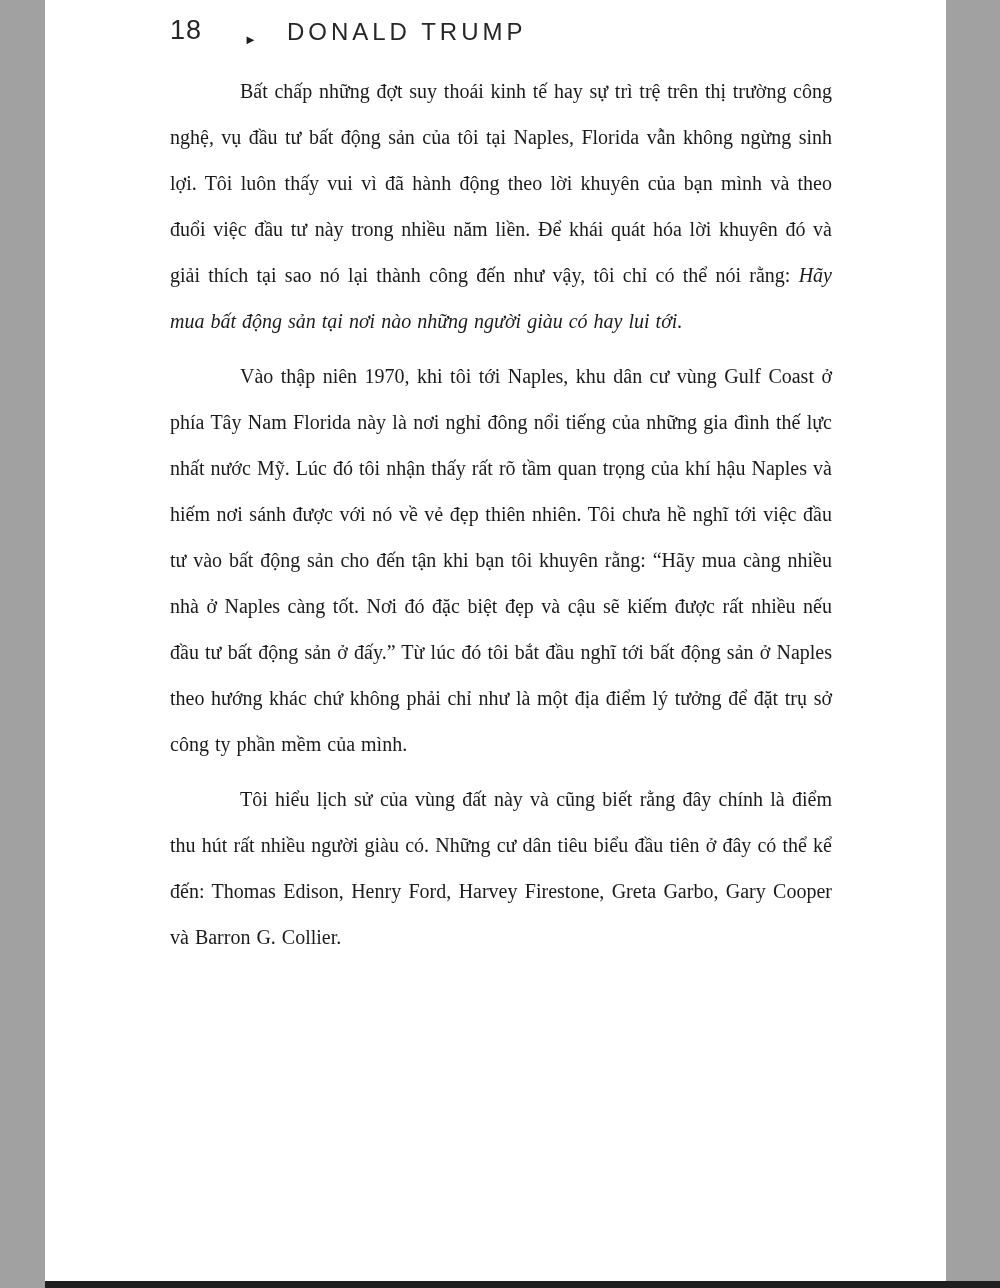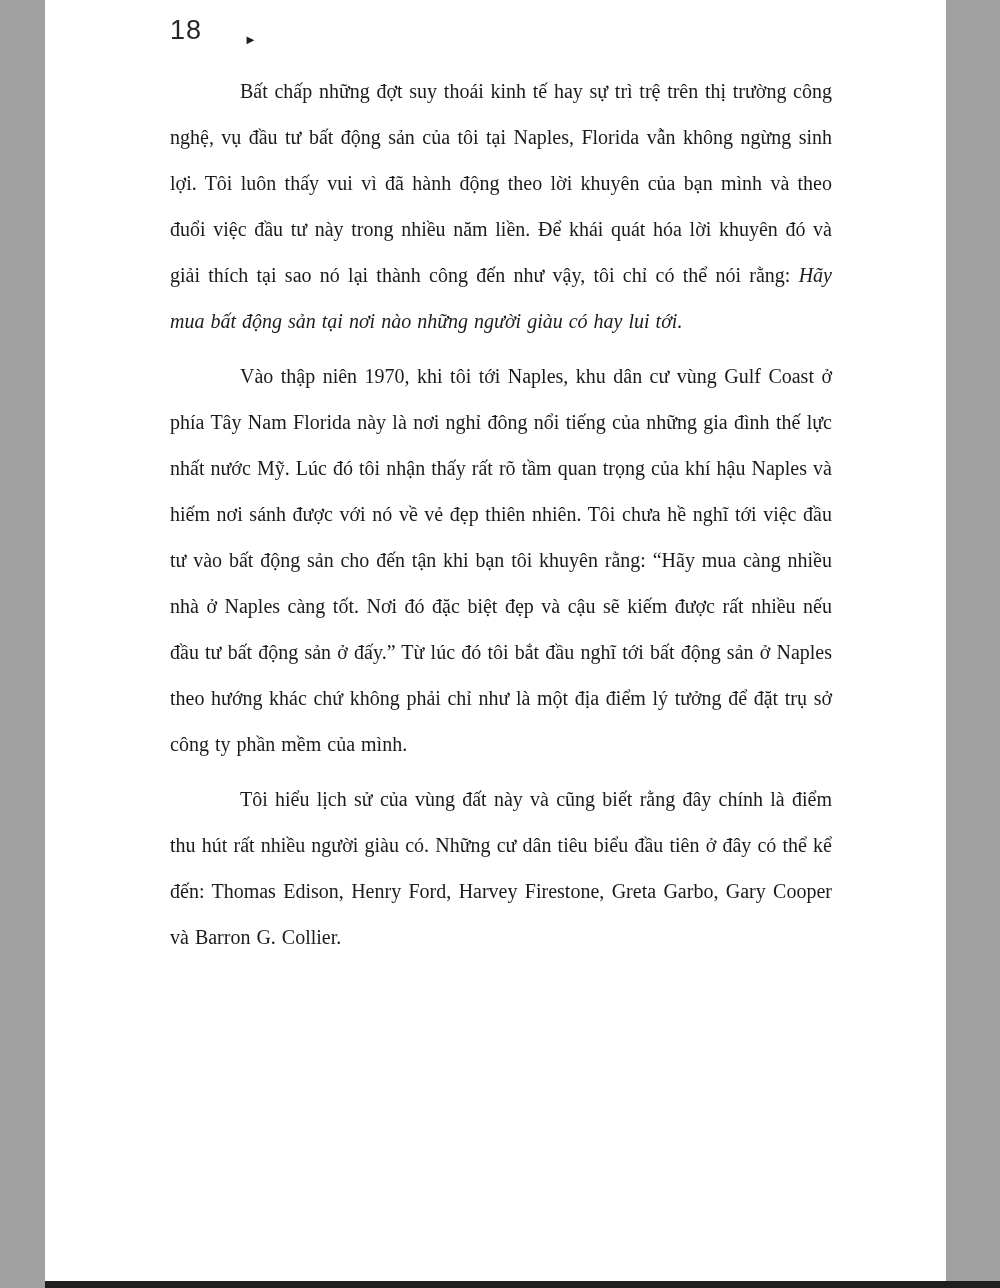--- a/index.html
+++ b/index.html
@@ -82,20 +82,21 @@
 
 <div class="gutter gutter-left"></div>
 <div class="gutter gutter-right"></div>
 <div class="bottom-bar"></div>
 
 <div class="page">
 
   <div class="running-head">
     <span class="page-number">18</span>
     <span class="head-marker">►</span>
+    <span class="head-title">DONALD TRUMP</span>
   </div>
 
   <div class="body-text">
 
     <p class="para"><span>Bất chấp những đợt suy thoái kinh tế hay sự trì trệ trên thị trường công nghệ, vụ đầu tư bất động sản của tôi tại Naples, Florida vẫn không ngừng sinh lợi. Tôi luôn thấy vui vì đã hành động theo lời khuyên của bạn mình và theo đuổi việc đầu tư này trong nhiều năm liền. Để khái quát hóa lời khuyên đó và giải thích tại sao nó lại thành công đến như vậy, tôi chỉ có thể nói rằng: </span><em>Hãy mua bất động sản tại nơi nào những người giàu có hay lui tới.</em></p>
 
     <p class="para"><span>Vào thập niên 1970, khi tôi tới Naples, khu dân cư vùng Gulf Coast ở phía Tây Nam Florida này là nơi nghỉ đông nổi tiếng của những gia đình thế lực nhất nước Mỹ. Lúc đó tôi nhận thấy rất rõ tầm quan trọng của khí hậu Naples và hiếm nơi sánh được với nó về vẻ đẹp thiên nhiên. Tôi chưa hề nghĩ tới việc đầu tư vào bất động sản cho đến tận khi bạn tôi khuyên rằng: “Hãy mua càng nhiều nhà ở Naples càng tốt. Nơi đó đặc biệt đẹp và cậu sẽ kiếm được rất nhiều nếu đầu tư bất động sản ở đấy.” Từ lúc đó tôi bắt đầu nghĩ tới bất động sản ở Naples theo hướng khác chứ không phải chỉ như là một địa điểm lý tưởng để đặt trụ sở công ty phần mềm của mình.</span></p>
 
     <p class="para"><span>Tôi hiểu lịch sử của vùng đất này và cũng biết rằng đây chính là điểm thu hút rất nhiều người giàu có. Những cư dân tiêu biểu đầu tiên ở đây có thể kể đến: Thomas Edison, Henry Ford, Harvey Firestone, Greta Garbo, Gary Cooper và Barron G. Collier.</span></p>
 

